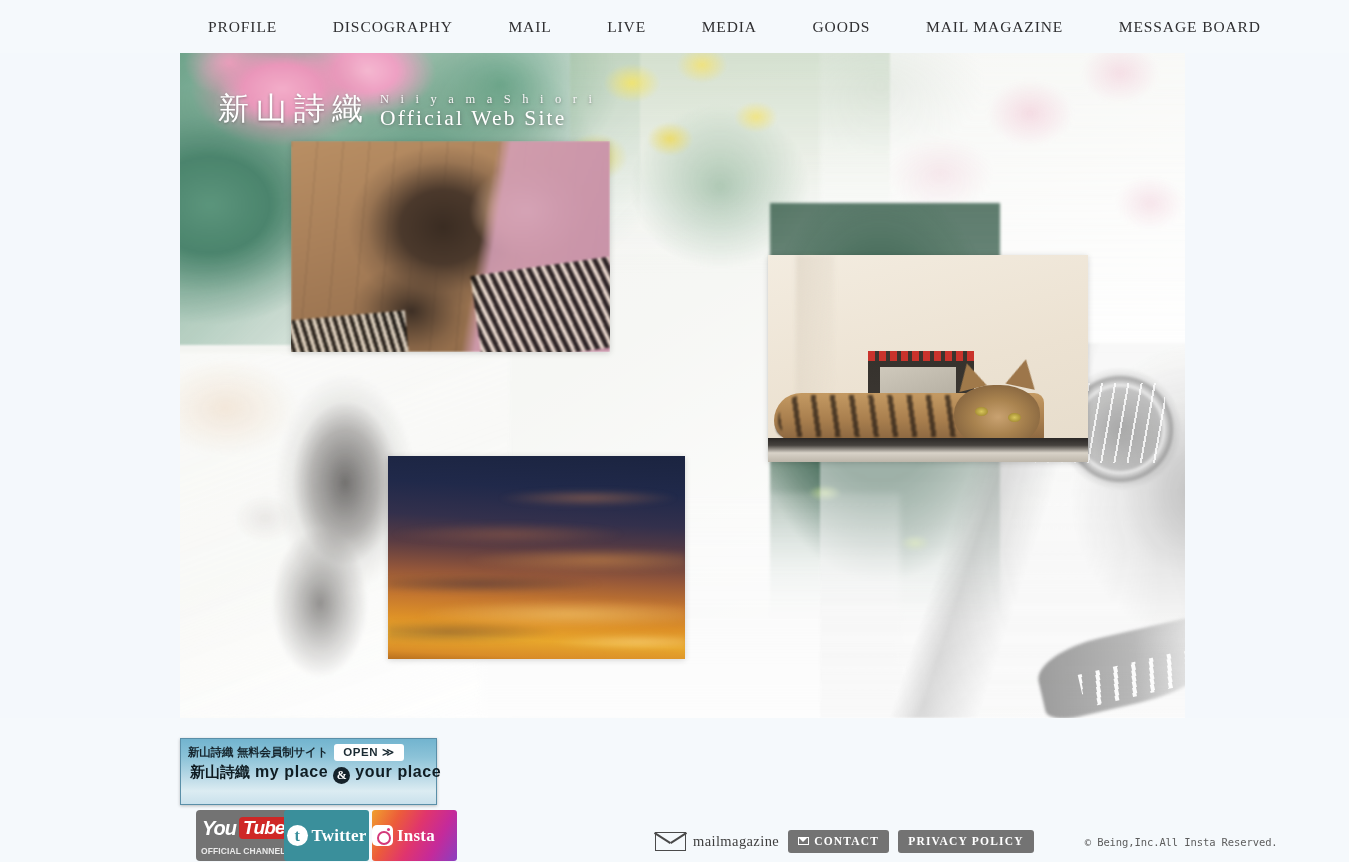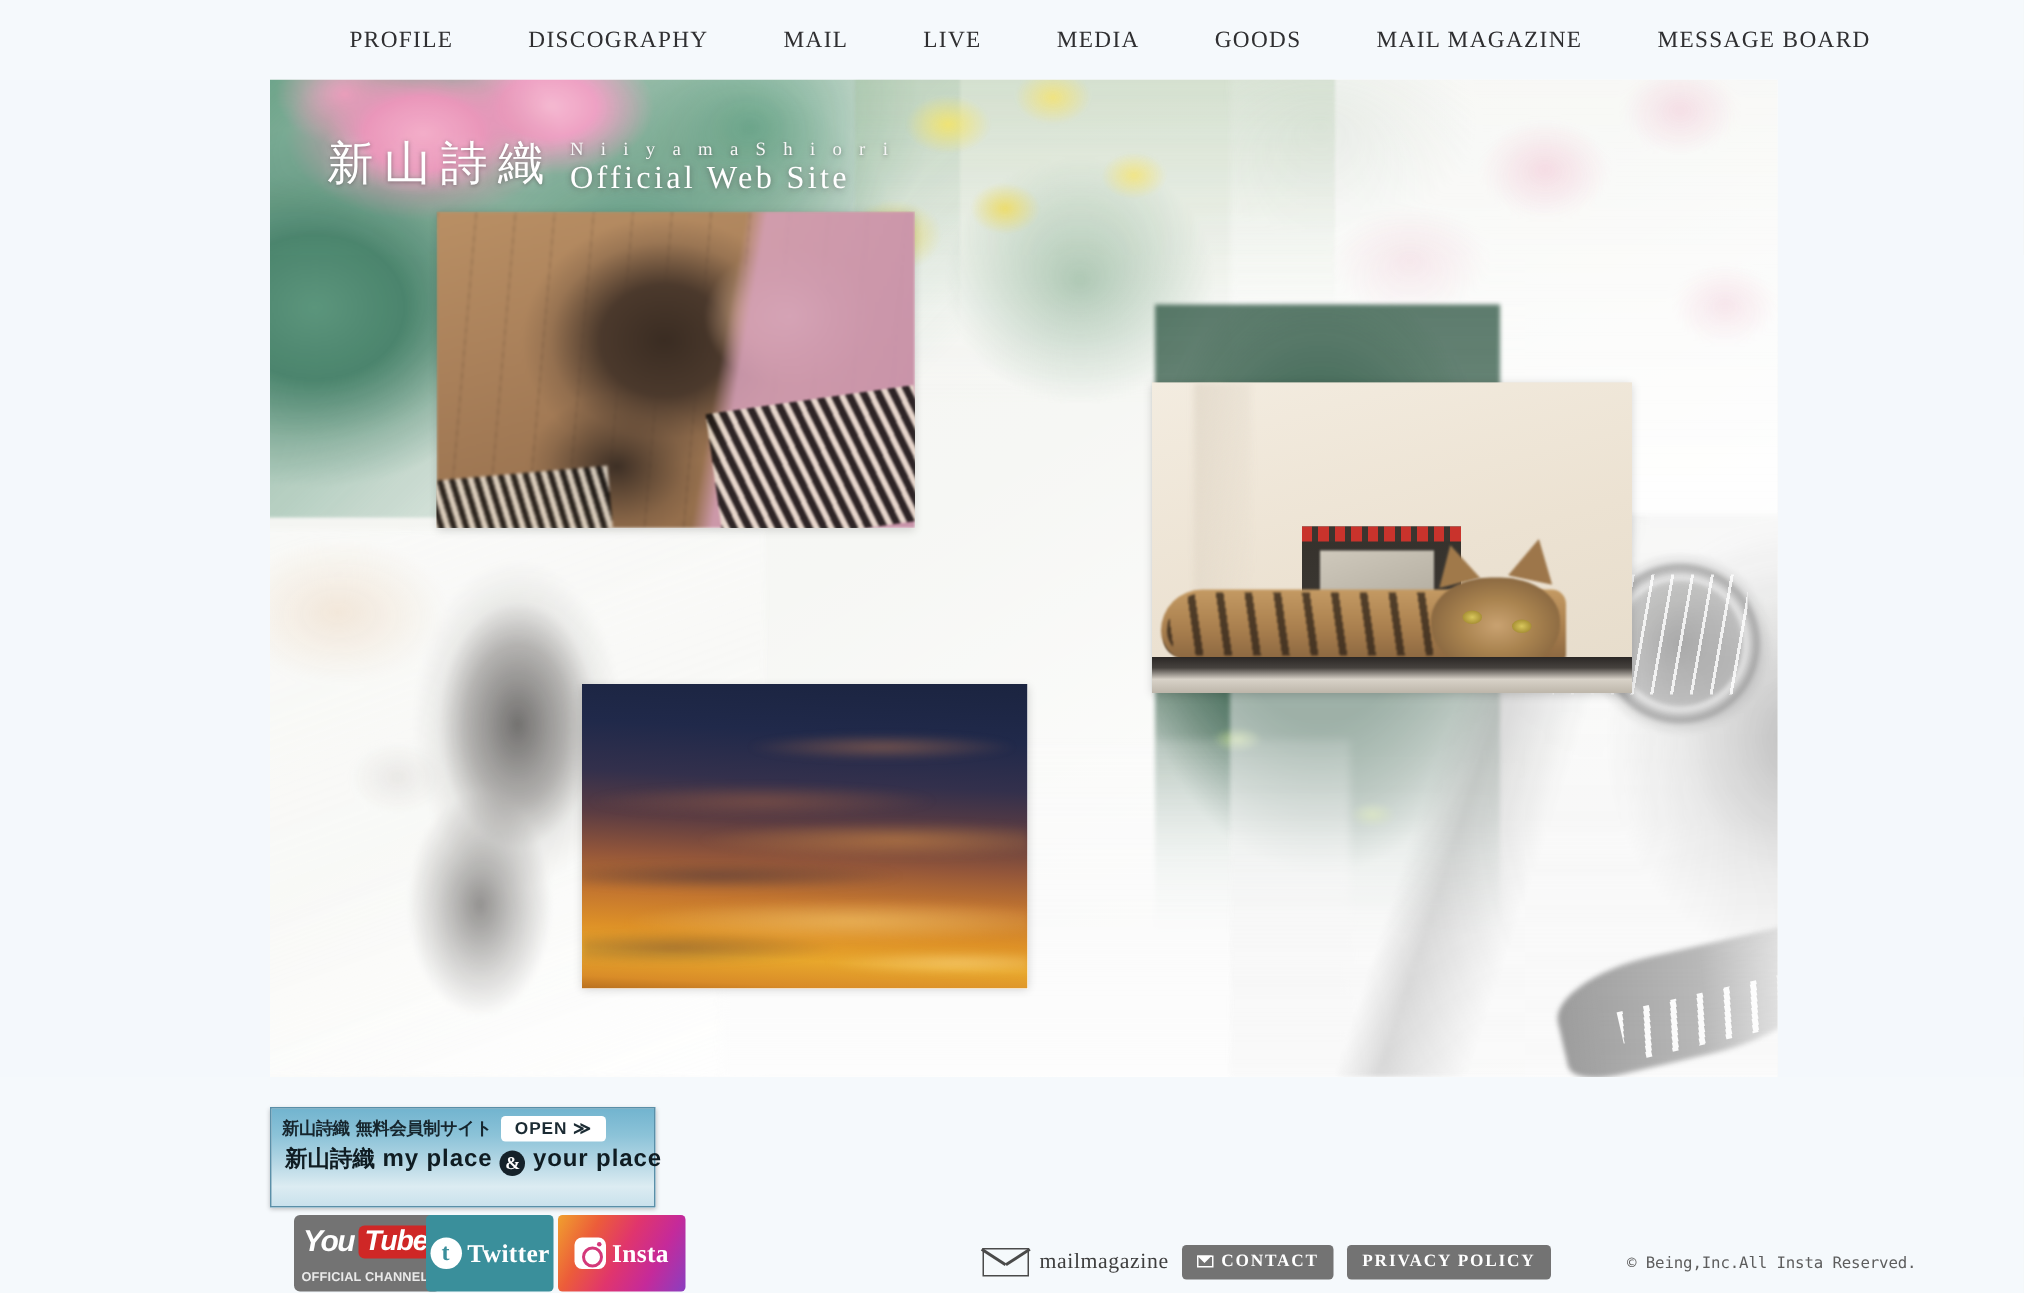--- a/index.html
+++ b/index.html
@@ -19,21 +19,20 @@
     width: 1349px; height: 53px;
     background: #f5f9fc;
     z-index: 40;
   }
   #navlist {
     position: absolute;
     left: 180px; top: 0;
     width: 1169px; height: 53px;
     display: flex;
     align-items: center;
-    gap: 25px;
   }
   .navitem {
     font-family: "Liberation Serif", serif;
     font-size: 15.5px;
     letter-spacing: 0.9px;
     color: #2f2f31;
     white-space: nowrap;
     text-decoration: none;
     cursor: pointer;
     line-height: 53px;
@@ -468,21 +467,21 @@
   #tw-label {
     font-family: "Liberation Serif", serif;
     font-size: 17px; font-weight: bold;
     color: #ffffff; letter-spacing: 0.2px;
   }
 
   #social-insta {
     left: 372px; width: 85px;
     background: linear-gradient(118deg, #f0a02e 0%, #ec5c3a 26%, #e0356d 50%, #c52a9a 74%, #8a3fc0 100%);
     border-radius: 3px;
-    display: flex; align-items: center; justify-content: center; gap: 4px;
+    display: flex; align-items: center; justify-content: flex-start; gap: 4px;
   }
   #ig-icon {
     width: 21px; height: 21px; border-radius: 5px;
     background: #ffffff;
     position: relative;
   }
   #ig-icon::before {
     content: "";
     position: absolute; left: 5px; top: 6px;
     width: 10px; height: 10px; border-radius: 50%;

